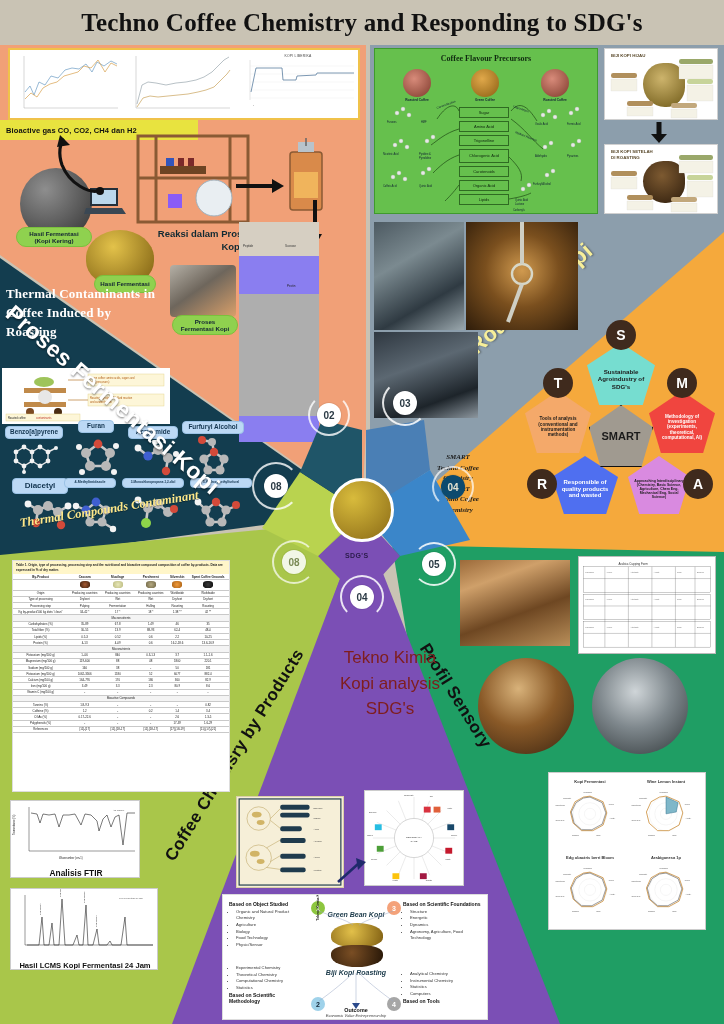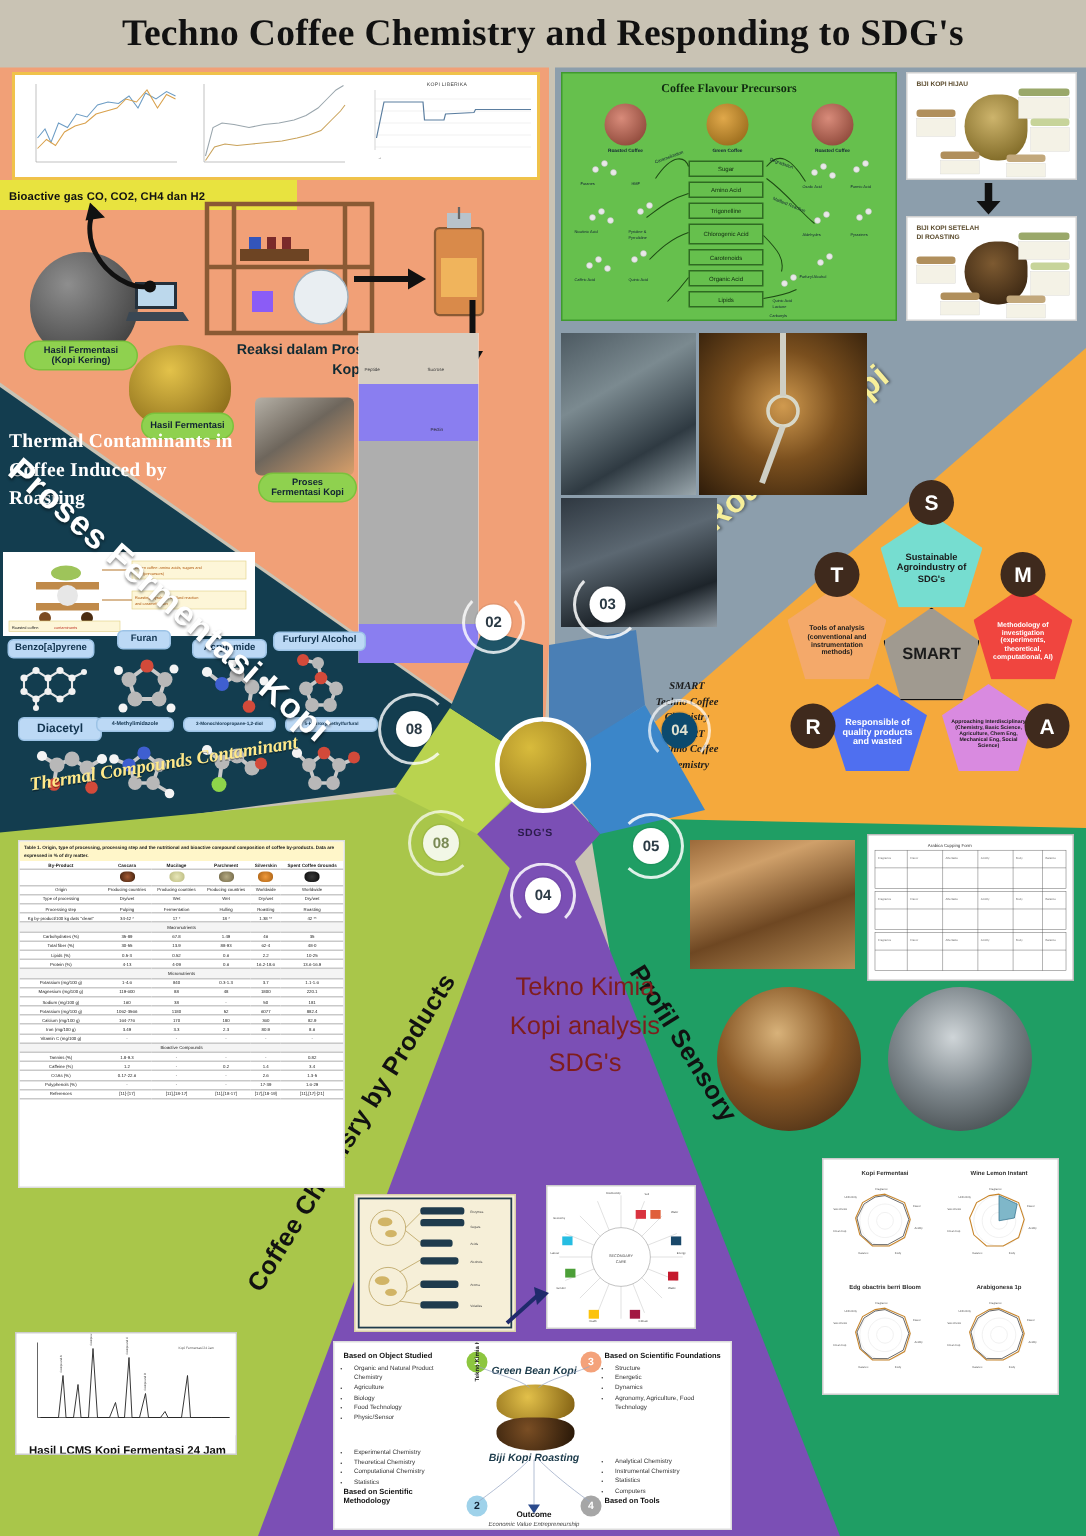--- a/index.html
+++ b/index.html
@@ -905,20 +905,32 @@
             <td>[11]-[17]</td>
             <td>[11],[18-17]</td>
             <td>[11],[18-17]</td>
             <td>[17],[18-19]</td>
             <td>[11],[17]-[21]</td>
           </tr>
         </tbody>
     </table>
   </div>
 
+  <div class="whitecard" style="left:10px; top:800px; width:130px; height:78px; border:1px solid #ccc;">
+    <svg viewBox="0 0 130 62" style="width:130px;height:62px">
+      <rect x="0" y="0" width="130" height="62" fill="#fff"></rect>
+      <line x1="18" y1="6" x2="18" y2="50" stroke="#333" stroke-width=".5"></line>
+      <line x1="18" y1="50" x2="124" y2="50" stroke="#333" stroke-width=".5"></line>
+      <polyline fill="none" stroke="#222" stroke-width=".6" points="20,12 26,13 29,22 32,13 38,14 44,13 48,26 52,14 58,14 64,13 70,24 74,13 80,14 86,20 88,30 92,18 96,14 100,26 104,16 108,14 112,44 116,12 120,12 124,12"></polyline>
+      <text x="4" y="34" font-size="2.6" fill="#222" transform="rotate(-90 4 34)">Transmitance (%)</text>
+      <text x="48" y="58" font-size="2.6" fill="#222">Wavenumber (cm-1)</text>
+      <text x="102" y="10" font-size="2.4" fill="#555">AE NORM</text>
+    </svg>
+    <div class="cap" style="position:relative; top:0; width:130px; font-size:8.4px; padding-top:1px;">Analisis FTIR</div>
+  </div>
 
   <div class="whitecard" style="left:10px; top:888px; width:148px; height:82px; border:1px solid #ccc;">
     <svg viewBox="0 0 148 68" style="width:148px;height:68px">
       <rect x="0" y="0" width="148" height="68" fill="#fff"></rect>
       <line x1="14" y1="6" x2="14" y2="56" stroke="#333" stroke-width=".5"></line>
       <line x1="14" y1="56" x2="142" y2="56" stroke="#333" stroke-width=".5"></line>
       <polyline fill="none" stroke="#222" stroke-width=".6" points="16,56 28,56 31,28 33,56 38,56 41,34 43,56 48,56 51,10 54,56 62,56 66,46 68,56 72,56 75,16 77,56 82,56 86,40 88,56 96,56 99,52 101,56 110,56 114,28 116,56 130,56 142,56"></polyline>
       <g font-size="2" fill="#333">
         <text x="30" y="26" transform="rotate(-90 30 26)">Compound A</text>
         <text x="50" y="8" transform="rotate(-90 50 8)">Compound B</text>

